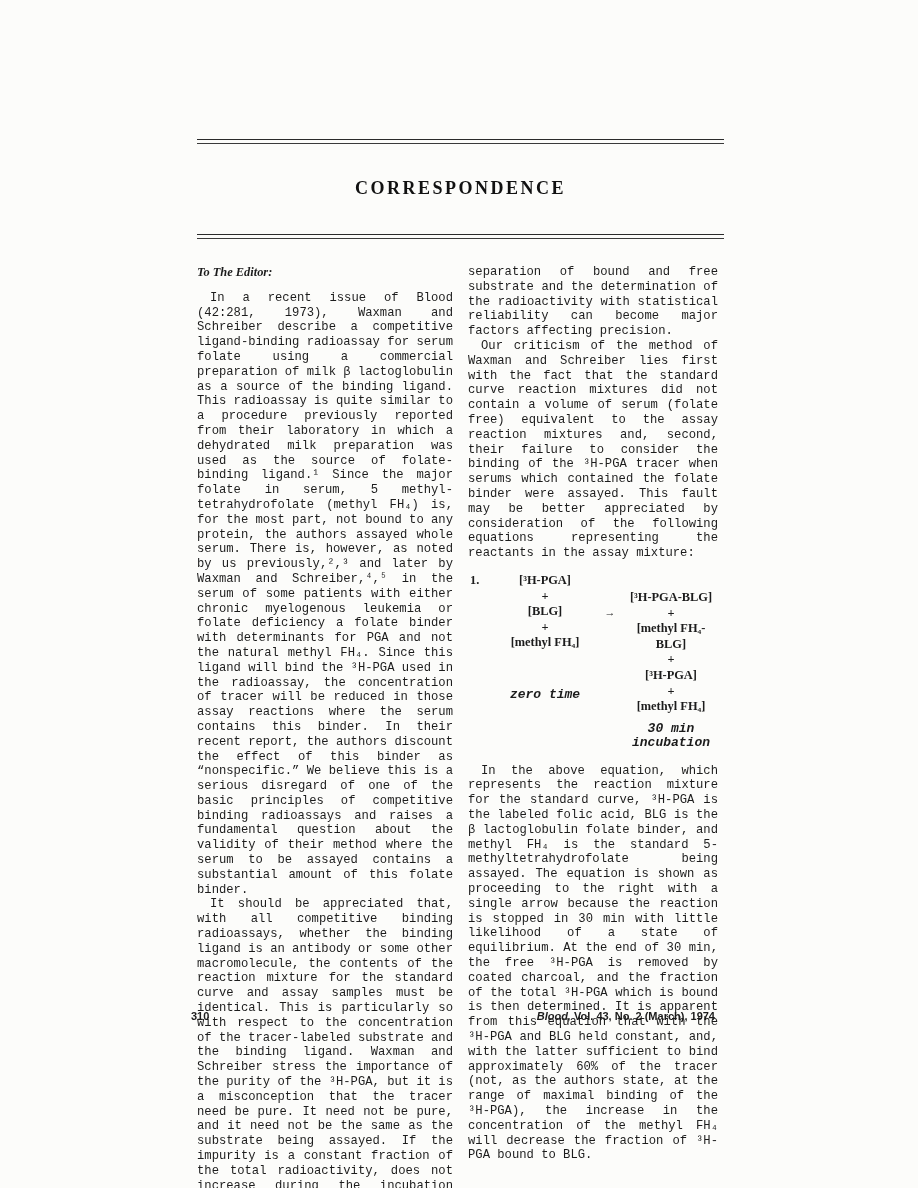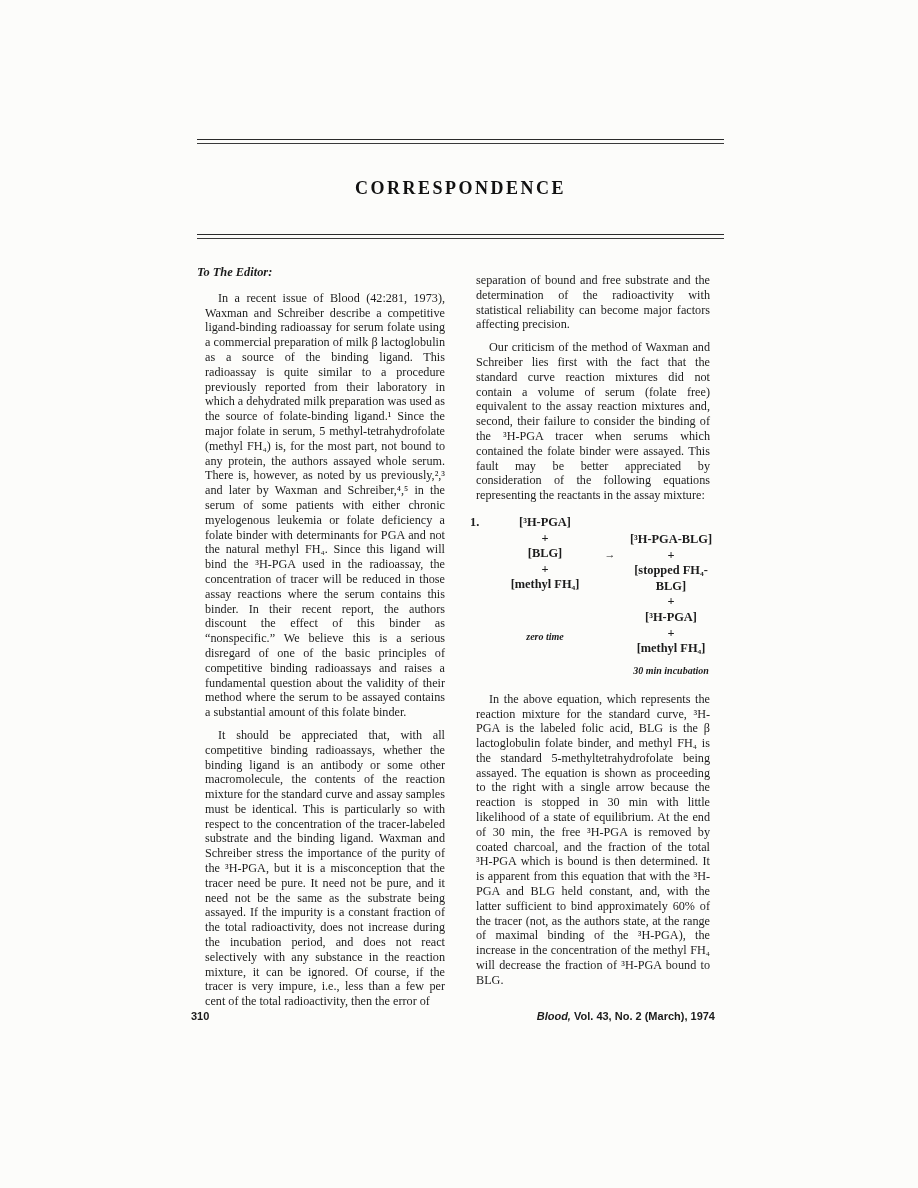--- a/index.html
+++ b/index.html
@@ -39,21 +39,21 @@
     text-align: justify;
   }
   .col-left  { left: 197px; width: 256px; }
   .col-right { left: 468px; width: 250px; }
   .salutation {
     font-style: italic;
     font-weight: 600;
     font-size: 12.4px;
     margin-bottom: 11px;
   }
-  .column p { margin: 8px; text-indent: 13px; }
+  .column p { margin: 0; text-indent: 13px; font-family: Liberation Mono, monospace; }
   .column p.no-indent { text-indent: 0; }
 
   .equation {
     display: flex;
     margin: 12px 0 14px 0;
     font-weight: 700;
     font-size: 12.4px;
     text-align: center;
   }
   .eq-num { width: 24px; text-align: left; padding-left: 2px; line-height: 15.6px; }
@@ -61,22 +61,23 @@
   .eq-side-right { flex: 1; margin-top: 17px; }
   .eq-line { line-height: 15.6px; }
   .eq-arrow {
     width: 28px; text-align: center;
     margin-top: 33px; font-size: 11px; line-height: 12px;
     font-weight: 700;
   }
   .eq-label {
     font-style: italic;
     font-weight: 700;
-    font-size: 10px;
+    font-size: 13px;
     line-height: 14px;
+    font-family: Liberation Mono, monospace;
   }
   .eq-label-left  { margin-top: 37px; }
   .eq-label-right { margin-top: 7px; }
 
   .footer {
     position: absolute;
     left: 191px; top: 1010px; width: 524px;
     display: flex;
     justify-content: space-between;
     align-items: baseline;
@@ -115,21 +116,21 @@
         <div class="eq-line">+</div>
         <div class="eq-line">[BLG]</div>
         <div class="eq-line">+</div>
         <div class="eq-line">[methyl FH₄]</div>
         <div class="eq-label eq-label-left">zero time</div>
       </div>
       <div class="eq-arrow">→</div>
       <div class="eq-side-right">
         <div class="eq-line">[³H-PGA-BLG]</div>
         <div class="eq-line">+</div>
-        <div class="eq-line">[stopped FH₄-BLG]</div>
+        <div class="eq-line">[methyl FH₄-BLG]</div>
         <div class="eq-line">+</div>
         <div class="eq-line">[³H-PGA]</div>
         <div class="eq-line">+</div>
         <div class="eq-line">[methyl FH₄]</div>
         <div class="eq-label eq-label-right">30 min incubation</div>
       </div>
     </div>
 
     <p>In the above equation, which represents the reaction mixture for the standard curve, ³H-PGA is the labeled folic acid, BLG is the β lactoglobulin folate binder, and methyl FH₄ is the standard 5-methyltetrahydrofolate being assayed. The equation is shown as proceeding to the right with a single arrow because the reaction is stopped in 30 min with little likelihood of a state of equilibrium. At the end of 30 min, the free ³H-PGA is removed by coated charcoal, and the fraction of the total ³H-PGA which is bound is then determined. It is apparent from this equation that with the ³H-PGA and BLG held constant, and, with the latter sufficient to bind approximately 60% of the tracer (not, as the authors state, at the range of maximal binding of the ³H-PGA), the increase in the concentration of the methyl FH₄ will decrease the fraction of ³H-PGA bound to BLG.</p>
   </div>

